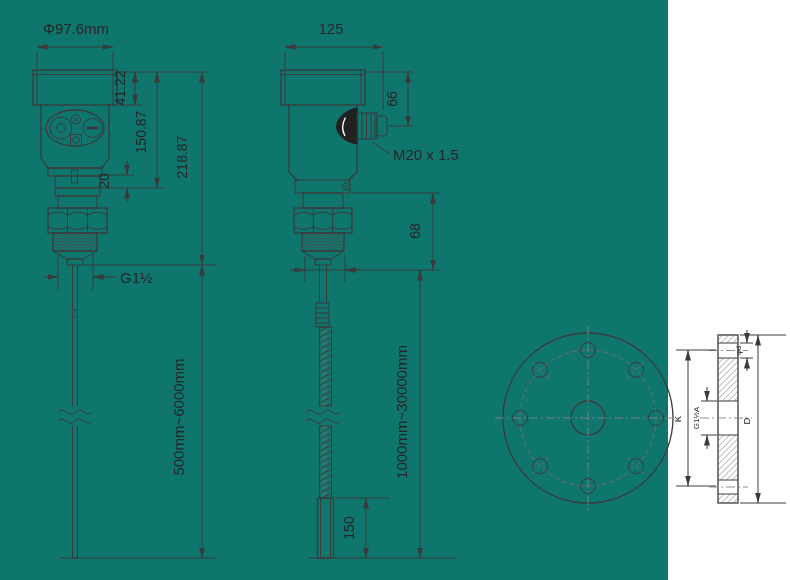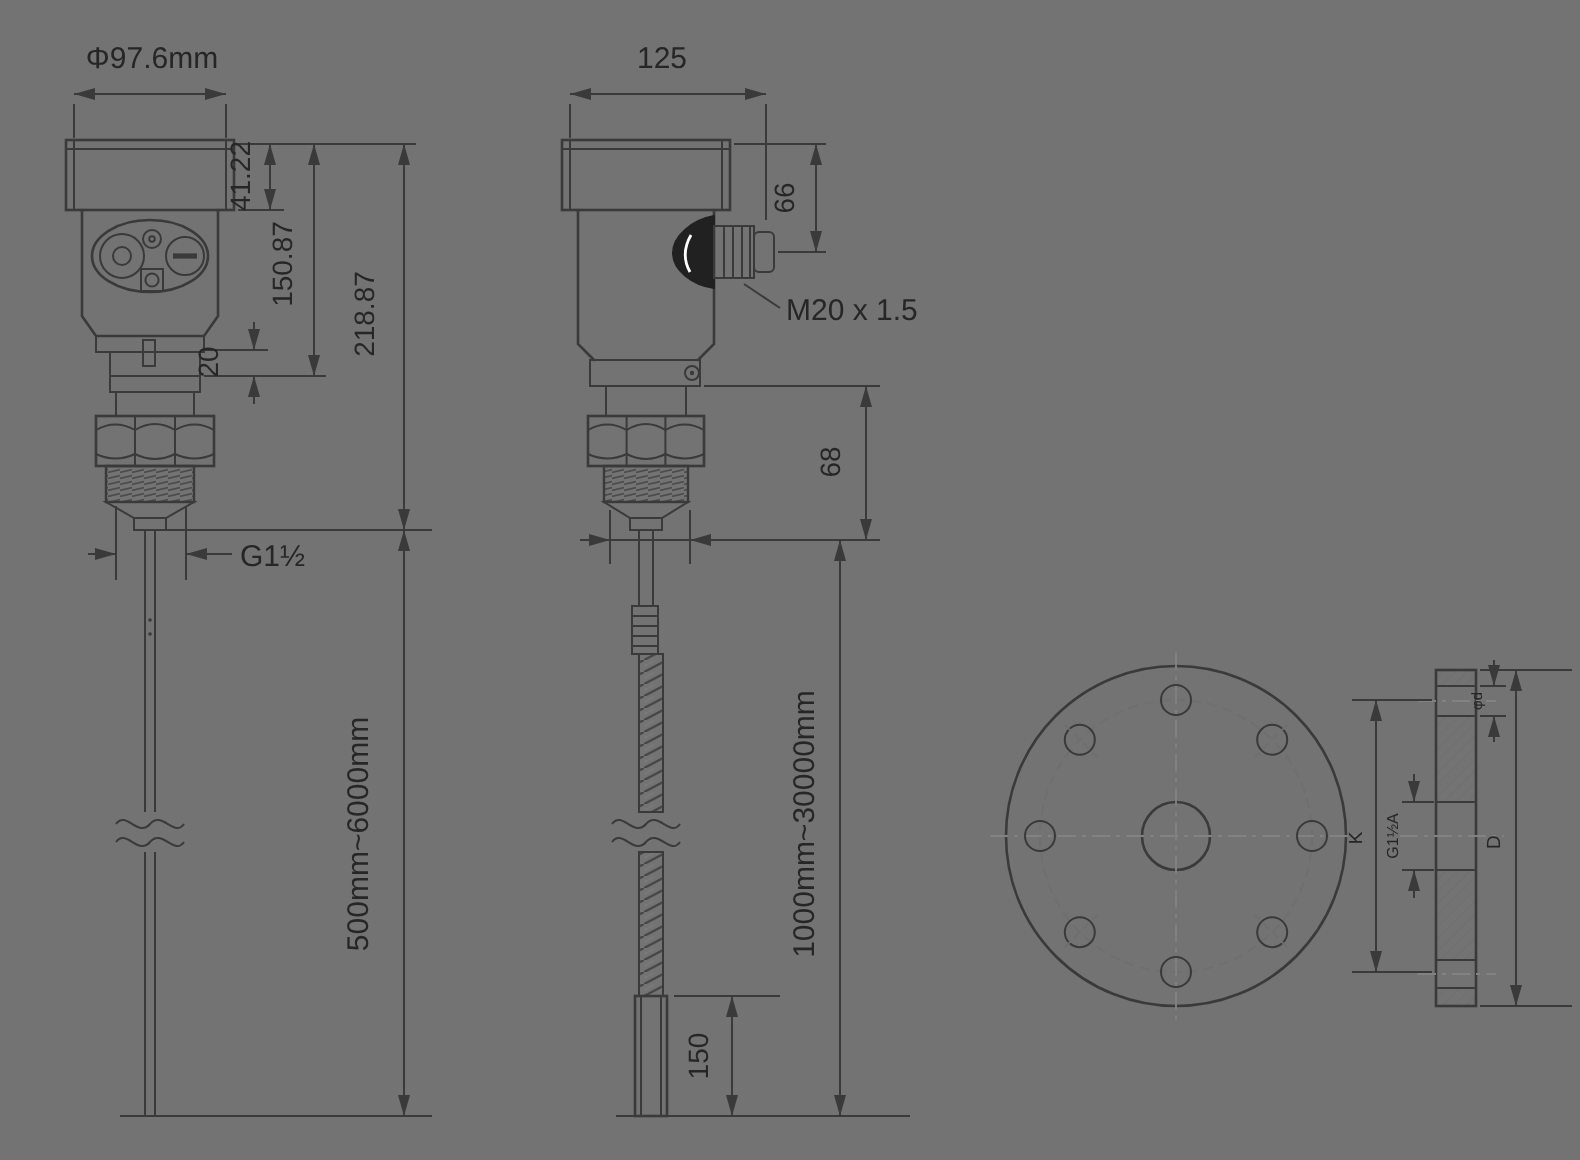--- a/index.html
+++ b/index.html
@@ -1,16 +1,16 @@
 <!DOCTYPE html>
 <html><head>
 <meta charset="utf-8">
 <style>
   html,body{margin:0;padding:0;background:#ffffff;}
-  .stage{width:790px;height:580px;background:#737373;position:relative;font-family:"Liberation Sans",sans-serif;}
+  .stage{width:668px;height:580px;background:#0f766e;position:relative;font-family:"Liberation Sans",sans-serif;}
   svg{display:block;}
   .ln{stroke:#3a3a3a;stroke-width:1.3;fill:none;stroke-linecap:round;}
   .thin{stroke:#3a3a3a;stroke-width:1;fill:none;}
   .dim{stroke:#3a3a3a;stroke-width:1;fill:none;}
   .cl{stroke:#828282;stroke-width:0.9;fill:none;stroke-dasharray:9,3,2,3;}
   .bc{stroke:#6f6f6f;stroke-width:1;fill:none;stroke-dasharray:5,3;}
   .tick{stroke:#6f6f6f;stroke-width:0.9;fill:none;stroke-dasharray:4,2.5;}
   text{fill:#262626;font-family:"Liberation Sans",sans-serif;}
   .t15{font-size:15px;}
   .t14{font-size:14px;}

